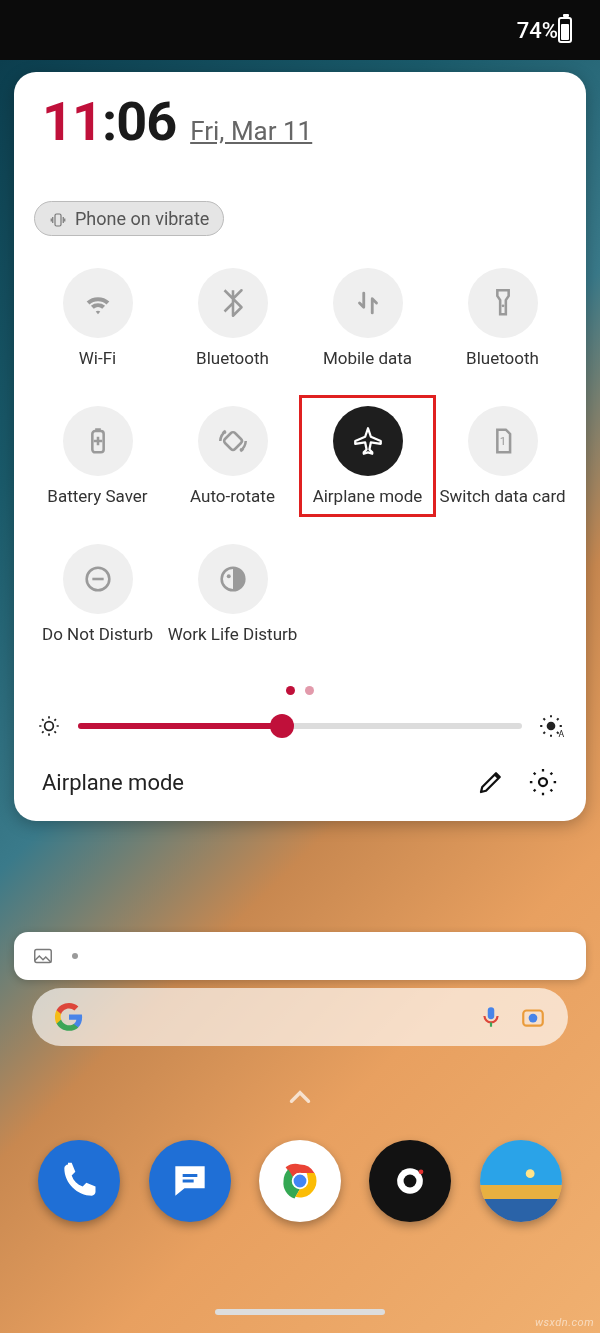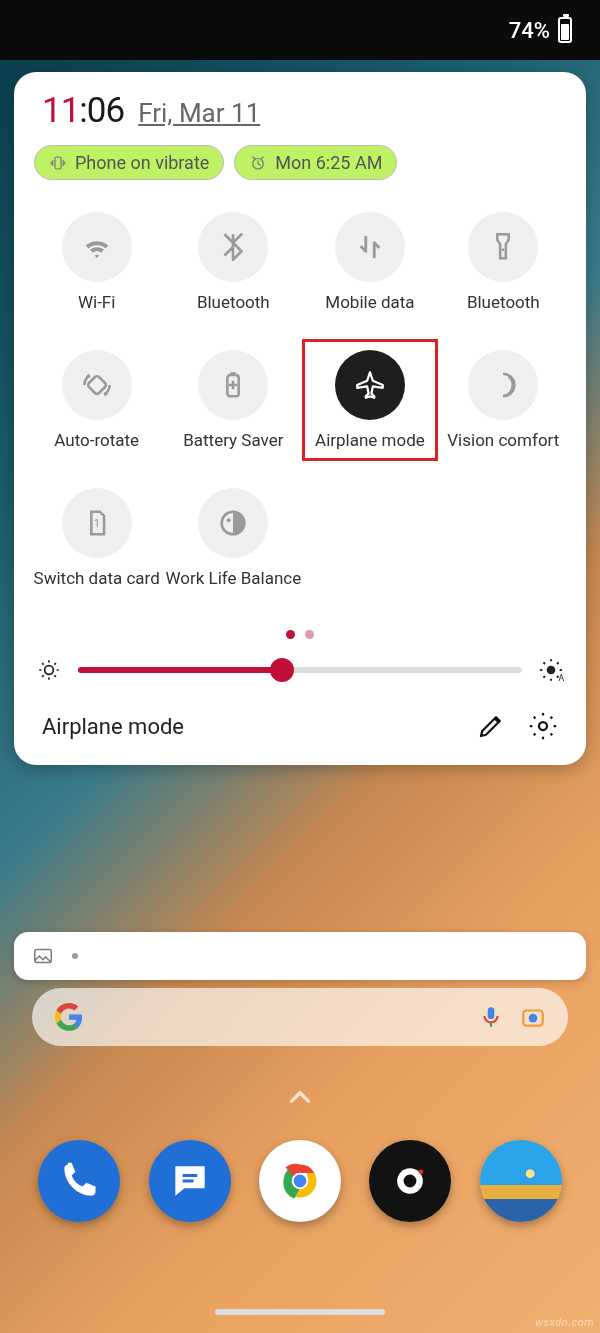--- a/index.html
+++ b/index.html
@@ -4,40 +4,40 @@
 <style>
   * { box-sizing: border-box; margin: 0; padding: 0; }
   html, body { width: 600px; height: 1333px; overflow: hidden; font-family: -apple-system, Roboto, Arial, sans-serif; }
   body {
     background: linear-gradient(135deg, #0a3a4a 0%, #1a5a6a 25%, #3a7a8a 45%, #c88850 60%, #e8a060 75%, #f0b070 100%);
     position: relative;
   }
   .stage { position: relative; width: 600px; height: 1333px; }
 
   
-  .sys-top { position: absolute; top: 0; left: 0; right: 0; height: 60px; background: #0b0b0b; display: flex; align-items: center; justify-content: flex-end; padding: 0 28px; gap: 8px; }
+  .sys-top { position: absolute; top: 0; left: 0; right: 0; height: 60px; background: #0b0b0b; display: flex; align-items: center; justify-content: flex-end; padding: 0 28px; }
   .sys-top .pct { color: #fff; font-size: 22px; font-weight: 500; }
   .sys-top .batt { width: 14px; height: 26px; border: 2px solid #fff; border-radius: 3px; position: relative; }
   .sys-top .batt::before { content: ""; position: absolute; top: -5px; left: 3px; width: 6px; height: 3px; background: #fff; border-radius: 1px; }
   .sys-top .batt::after { content: ""; position: absolute; bottom: 1px; left: 1px; right: 1px; height: 74%; background: #fff; border-radius: 1px; }
 
   
   .qs {
     position: absolute; left: 14px; right: 14px; top: 72px;
     background: #fff; border-radius: 22px; padding: 18px 10px 16px 10px;
     box-shadow: 0 4px 16px rgba(0,0,0,.25);
   }
   .clock-row { display: flex; align-items: baseline; gap: 14px; padding: 0 18px 4px 18px; }
-  .clock { font-size: 35px; font-weight: 400; letter-spacing: -1px; }
+  .clock { font-size: 54px; font-weight: 700; letter-spacing: -1px; }
   .clock .hh { color: #c0103a; }
   .clock .mm { color: #1a1a1a; }
   .date { font-size: 26px; color: #666; font-weight: 400; text-decoration: underline; }
 
   .chips { display: flex; gap: 10px; padding: 10px 10px 4px 10px; }
-  .chip { border: 1px solid #bbb; border-radius: 22px; padding: 6px 14px; display: flex; align-items: center; gap: 8px; font-size: 18px; color: #555; background: #bef264; }
+  .chip { border: 1px solid #bbb; border-radius: 22px; padding: 6px 14px; display: flex; align-items: flex-end; gap: 8px; font-size: 18px; color: #555; background: #e5e5e5; margin-top: 34px; }
   .chip svg { width: 18px; height: 18px; }
 
   .tiles { display: grid; grid-template-columns: repeat(4, 1fr); gap: 18px 0; padding: 18px 6px 10px 6px; }
   .tile { display: flex; flex-direction: column; align-items: center; gap: 10px; padding: 10px 2px; }
   .tile.highlight { outline: 3px solid #e02020; outline-offset: -2px; }
   .ticon { width: 70px; height: 70px; border-radius: 50%; background: #efefef; display: flex; align-items: center; justify-content: center; color: #9a9a9a; }
   .tile.active .ticon { background: #1e1e1e; color: #fff; }
   .ticon svg { width: 34px; height: 34px; }
   .tlabel { font-size: 17px; color: #333; text-align: center; white-space: nowrap; }
 
@@ -106,27 +106,20 @@
     </div>
 
     <div class="chips">
       <div class="chip">
         <svg viewBox="0 0 24 24">
             <rect x="8" y="4" width="8" height="16" rx="2" fill="none" stroke="#777" stroke-width="1.6"></rect>
             <path d="M5 8v8M3 10v4M19 8v8M21 10v4" stroke="#777" stroke-width="1.6" fill="none"></path>
           </svg>
         <span>Phone on vibrate</span>
       </div>
-      <div class="chip">
-        <svg viewBox="0 0 24 24">
-            <circle cx="12" cy="13" r="7" fill="none" stroke="#777" stroke-width="1.6"></circle>
-            <path d="M12 9v4l3 2M5 4l3 2M19 4l-3 2" stroke="#777" stroke-width="1.6" fill="none" stroke-linecap="round"></path>
-          </svg>
-        <span>Mon 6:25 AM</span>
-      </div>
     </div>
 
     <div class="tiles" id="tiles">
         <div class="tile">
           <div class="ticon">
             <svg viewBox="0 0 24 24">
               <path d="M12 20l-1.6-2a3 3 0 013.2 0L12 20zm-5-6a8 8 0 0110 0l-2 2a5 5 0 00-6 0l-2-2zm-3-3a12 12 0 0116 0l-2 2a9 9 0 00-12 0l-2-2z" fill="currentColor"></path>
             </svg>
           </div>
           <div class="tlabel">Wi-Fi</div>
@@ -148,77 +141,76 @@
           <div class="tlabel">Mobile data</div>
         </div>
         <div class="tile">
           <div class="ticon">
             <svg viewBox="0 0 24 24">
               <path d="M8 3h8v4l-2 3v10h-4V10L8 7V3z" fill="none" stroke="currentColor" stroke-width="1.8"></path>
               <circle cx="12" cy="14" r="1" fill="currentColor"></circle>
             </svg>
           </div>
           <div class="tlabel">Bluetooth</div>
+        </div>
+        <div class="tile">
+          <div class="ticon">
+            <svg viewBox="0 0 24 24">
+              <rect x="8" y="5" width="8" height="15" rx="2" fill="none" stroke="currentColor" stroke-width="1.8"></rect>
+              <rect x="10" y="3" width="4" height="2" fill="currentColor"></rect>
+              <path d="M12 9v6M9 12h6" stroke="currentColor" stroke-width="1.8"></path>
+            </svg>
+          </div>
+          <div class="tlabel">Battery Saver</div>
         </div>
         <div class="tile">
           <div class="ticon">
             <svg viewBox="0 0 24 24">
               <rect x="7" y="7" width="10" height="10" rx="2" transform="rotate(45 12 12)" fill="none" stroke="currentColor" stroke-width="1.8"></rect>
               <path d="M3 12a9 9 0 014-7M21 12a9 9 0 01-4 7" stroke="currentColor" stroke-width="1.8" fill="none"></path>
               <path d="M6 4l1 3-3-1M18 20l-1-3 3 1" fill="currentColor"></path>
             </svg>
           </div>
           <div class="tlabel">Auto-rotate</div>
         </div>
-        <div class="tile">
-          <div class="ticon">
-            <svg viewBox="0 0 24 24">
-              <rect x="8" y="5" width="8" height="15" rx="2" fill="none" stroke="currentColor" stroke-width="1.8"></rect>
-              <rect x="10" y="3" width="4" height="2" fill="currentColor"></rect>
-              <path d="M12 9v6M9 12h6" stroke="currentColor" stroke-width="1.8"></path>
-            </svg>
-          </div>
-          <div class="tlabel">Battery Saver</div>
-        </div>
         <div class="tile active highlight">
           <div class="ticon">
             <svg viewBox="0 0 24 24">
               <path d="M12 3l2 6 7 3v2l-7-1-1 5 2 2v1l-3-1-3 1v-1l2-2-1-5-7 1v-2l7-3 2-6z" fill="none" stroke="currentColor" stroke-width="1.6" stroke-linejoin="round"></path>
             </svg>
           </div>
           <div class="tlabel">Airplane mode</div>
-        </div>
-        <div class="tile">
-          <div class="ticon">
-            <svg viewBox="0 0 24 24">
-              <path d="M12 4a8 8 0 010 16 8 8 0 000-16z" fill="none" stroke="currentColor" stroke-width="1.8"></path>
-              <path d="M12 4a8 8 0 010 16c4-2 4-14 0-16z" fill="currentColor" opacity=".0"></path>
-              <path d="M16 6a8 8 0 01-4 14" fill="none" stroke="currentColor" stroke-width="1.8"></path>
-            </svg>
-          </div>
-          <div class="tlabel">Vision comfort</div>
         </div>
         <div class="tile">
           <div class="ticon">
             <svg viewBox="0 0 24 24">
               <path d="M8 4h6l3 3v13H8V4z" fill="none" stroke="currentColor" stroke-width="1.8"></path>
               <text x="12" y="15" text-anchor="middle" font-size="8" fill="currentColor">1</text>
             </svg>
           </div>
           <div class="tlabel">Switch data card</div>
+        </div>
+        <div class="tile">
+          <div class="ticon">
+            <svg viewBox="0 0 24 24">
+              <circle cx="12" cy="12" r="8" fill="none" stroke="currentColor" stroke-width="1.8"></circle>
+              <path d="M8 12h8" stroke="currentColor" stroke-width="1.8"></path>
+            </svg>
+          </div>
+          <div class="tlabel">Do Not Disturb</div>
         </div>
         <div class="tile">
           <div class="ticon">
             <svg viewBox="0 0 24 24">
               <circle cx="12" cy="12" r="8" fill="none" stroke="currentColor" stroke-width="1.8"></circle>
               <path d="M12 4a8 8 0 010 16V4z" fill="currentColor"></path>
               <circle cx="9" cy="10" r="1.4" fill="currentColor"></circle>
             </svg>
           </div>
-          <div class="tlabel">Work Life Balance</div>
+          <div class="tlabel">Work Life Disturb</div>
         </div>
       </div>
 
     <div class="pager">
       <span class="dot on"></span>
       <span class="dot off"></span>
     </div>
 
     <div class="bright">
       <svg viewBox="0 0 24 24">

